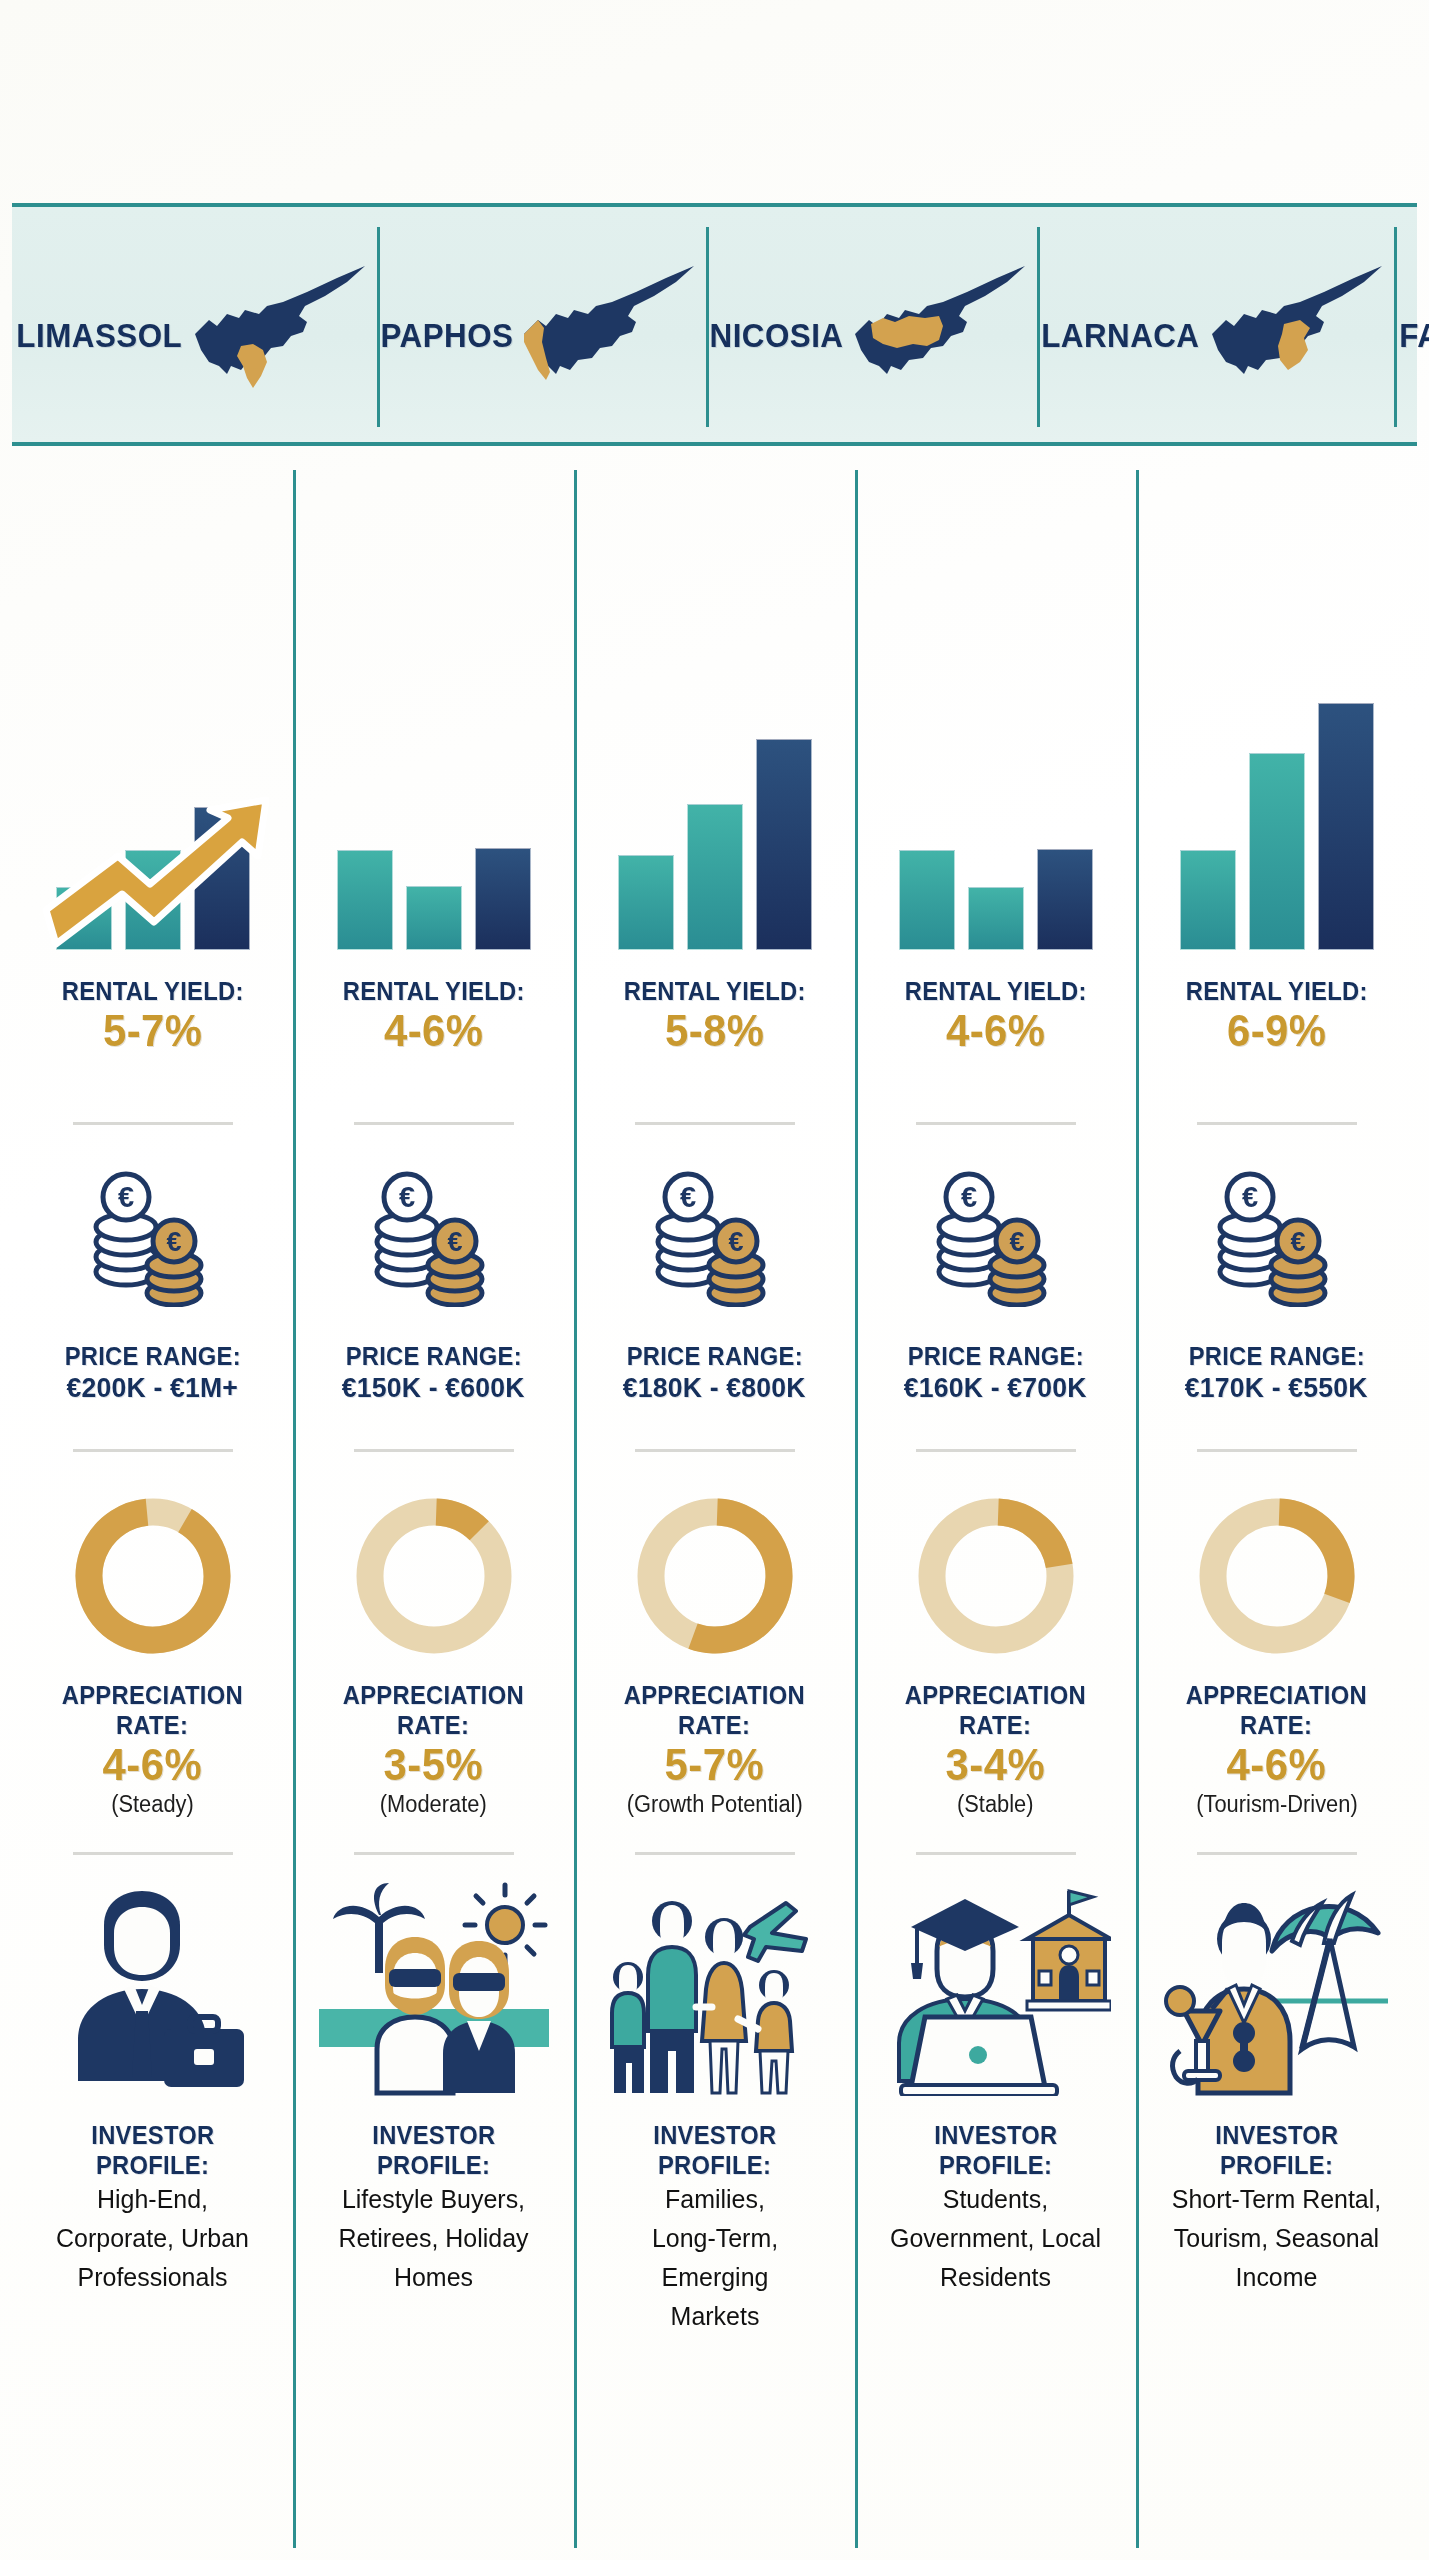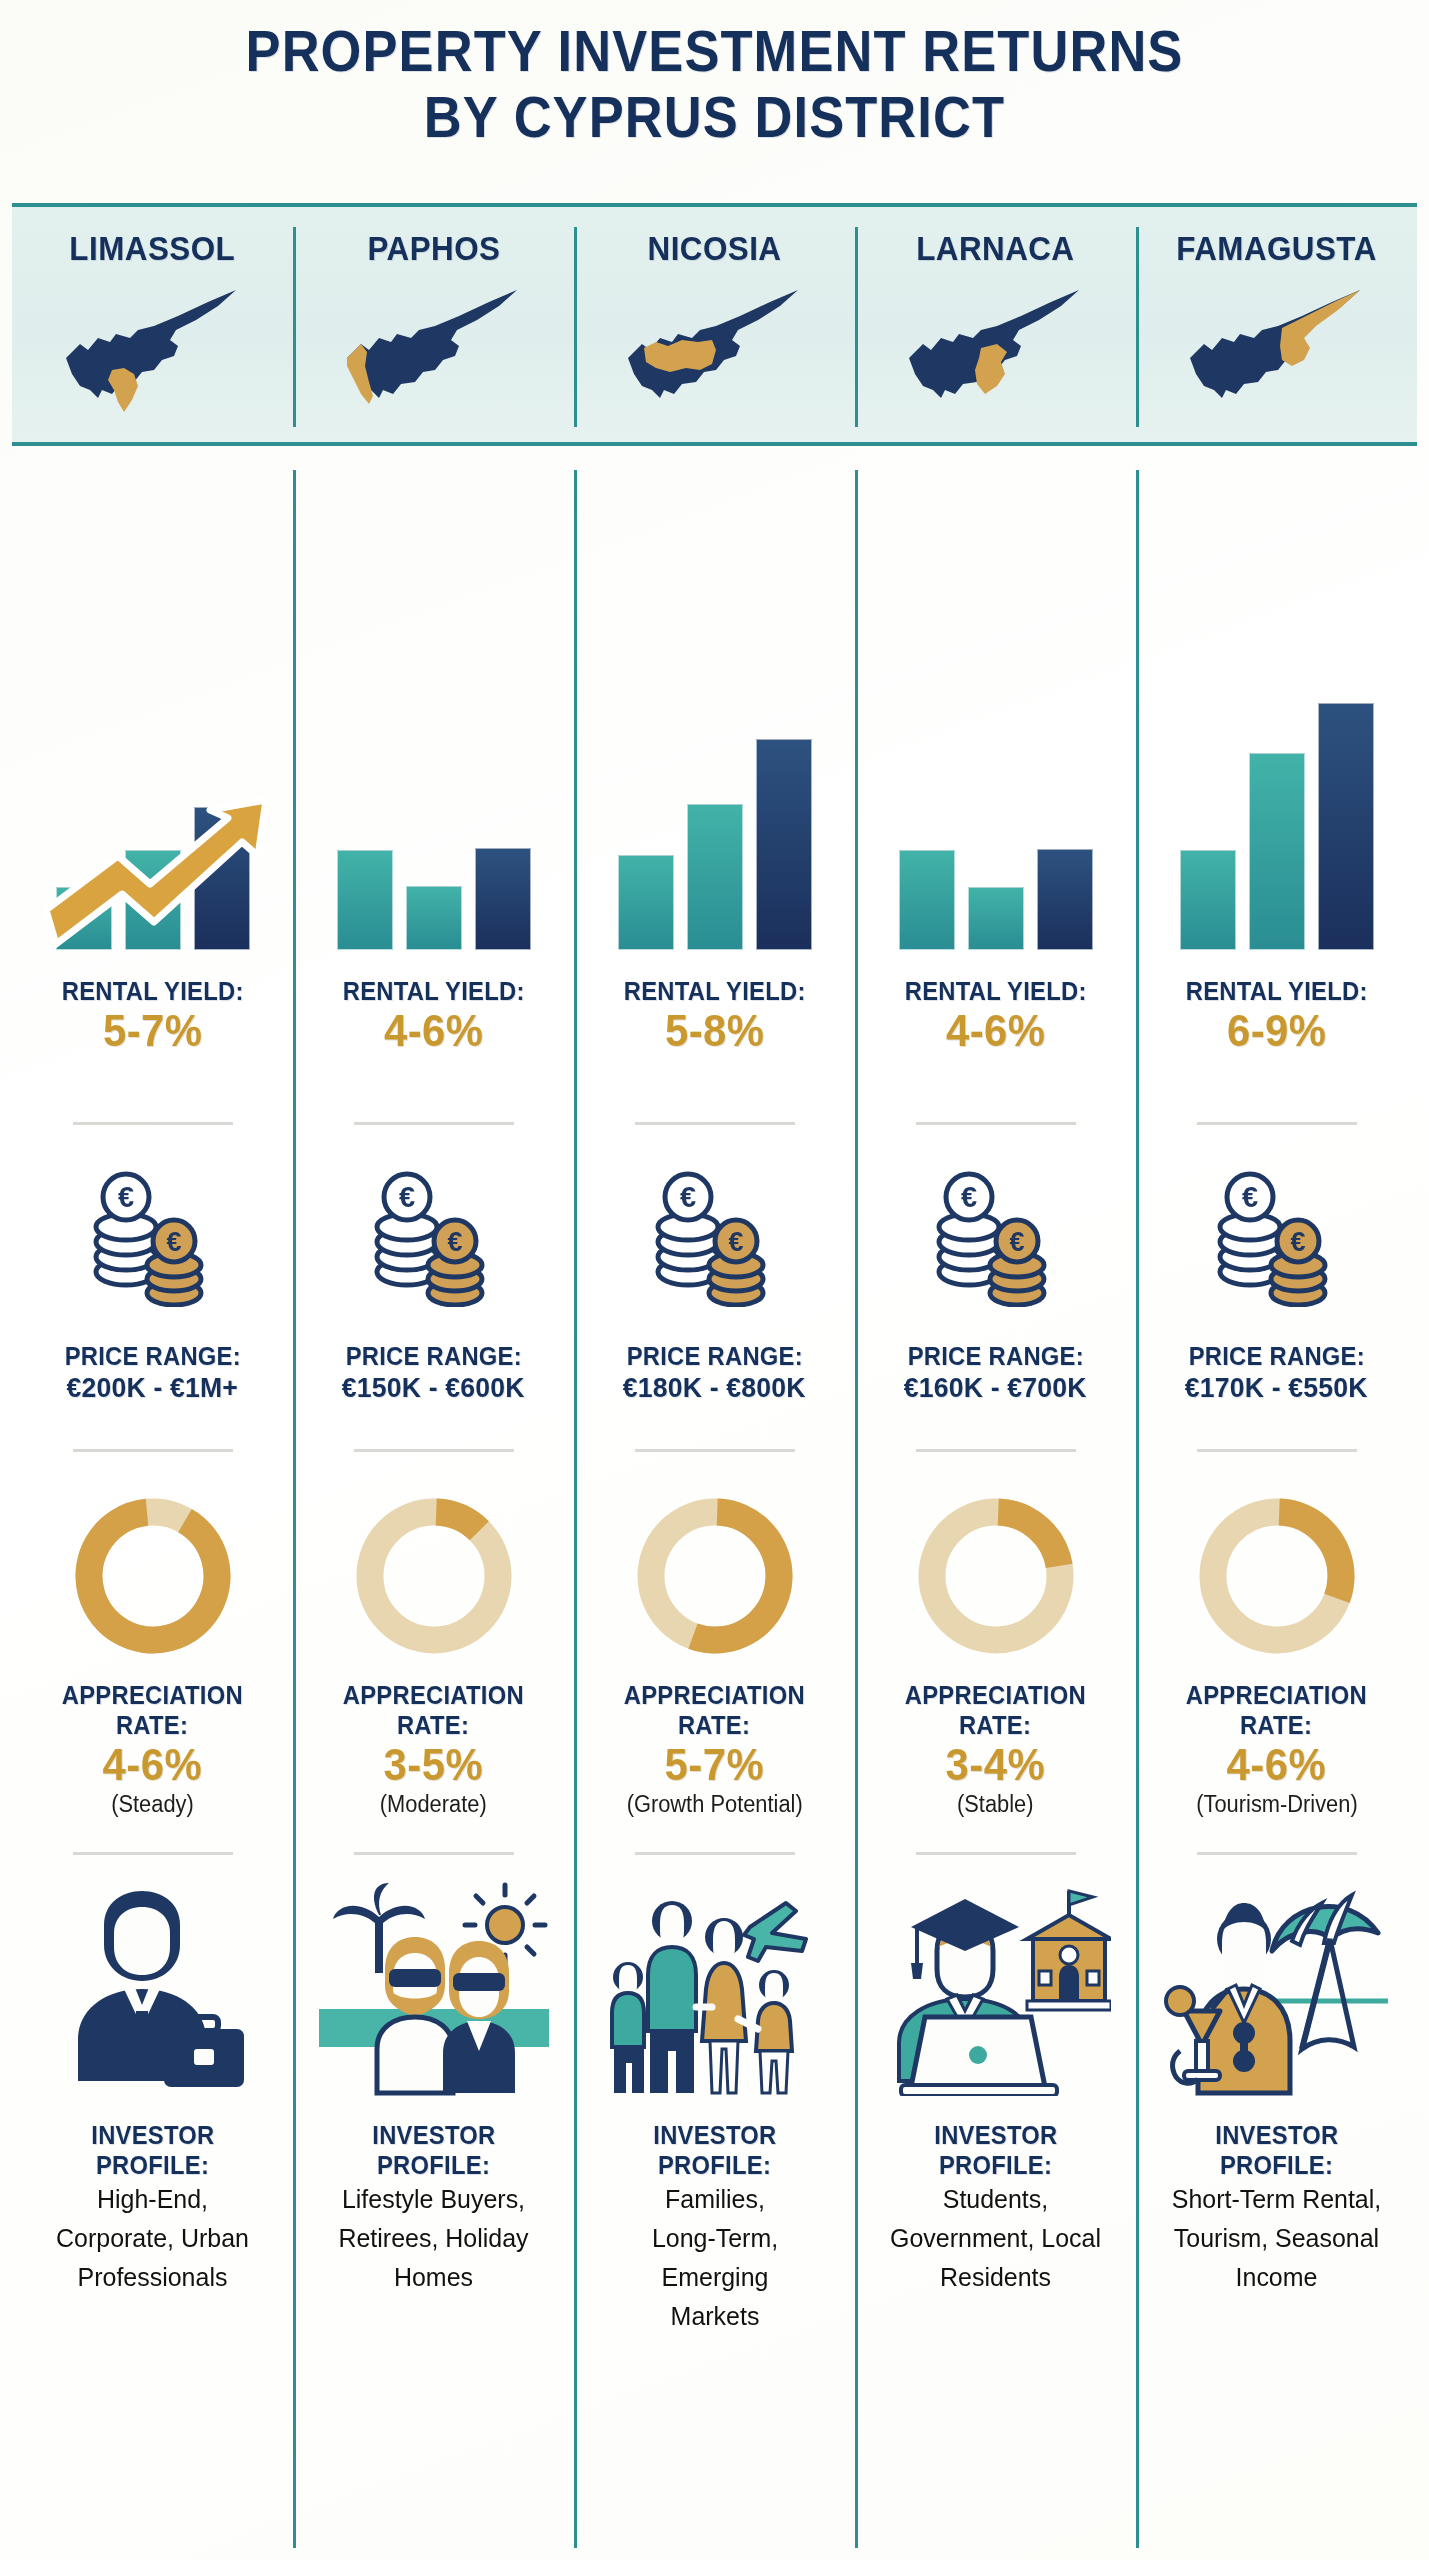--- a/index.html
+++ b/index.html
@@ -35,21 +35,21 @@
   .header-band {
     position: absolute; top: 203px; left: 12px;
     width: 1405px; height: 243px;
     background: linear-gradient(180deg,#e2f0ee 0%, #dfeeec 55%, #e6f2f0 100%);
     border-top: 4px solid #2d8f8f;
     border-bottom: 4px solid #2d8f8f;
     display: flex;
   }
   .hcol {
     position: relative; flex: 1 1 0;
-    display: flex; flex-direction: column; align-items: center; gap: 12px;
+    display: flex; align-items: center;
   }
   .hcol + .hcol::before {
     content: ""; position: absolute; left: 0; top: 20px;
     width: 3px; height: 200px; background: #2d8f8f;
   }
   .district-name {
     margin-top: 23px;
     font-family: "Liberation Sans Narrow","Liberation Sans", sans-serif;
     font-weight: bold; font-size: 33px; letter-spacing: .5px;
     color: #16305c; transform: scaleX(.95);
@@ -133,24 +133,20 @@
   .donut-block  { width: 180px; height: 180px; }
   .donut-block svg { width: 100%; height: 100%; display: block; }
   .icon-block   { width: 230px; height: 215px; }
   .icon-block svg { width: 100%; height: 100%; display: block; }
 </style>
 </head>
 <body>
 
 <div id="page">
 
-  <div class="title-wrap">
-    <div class="title-line">PROPERTY INVESTMENT RETURNS</div>
-    <div class="title-line">BY CYPRUS DISTRICT</div>
-  </div>
 
   <div class="header-band">
 
     <div class="hcol">
       <div class="district-name">LIMASSOL</div>
       <div class="map-holder">
         <svg viewBox="0 0 190 132">
           <path d="M8 72 L22 58 L30 64 L40 52 L52 56 L58 48 L72 52 L80 44 L96 40 L120 30 L150 16 L178 4 L160 20 L138 34 L118 44 L112 54 L120 60 L116 70 L104 74 L96 84 L84 86 L76 96 L62 98 L54 108 L44 104 L40 112 L32 104 L22 100 L14 88 Z" fill="#1e3763"></path>
           <path d="M54 84 L66 82 L76 88 L80 100 L74 114 L66 126 L60 116 L56 104 L50 94 Z" fill="#d3a24f"></path>
         </svg>

